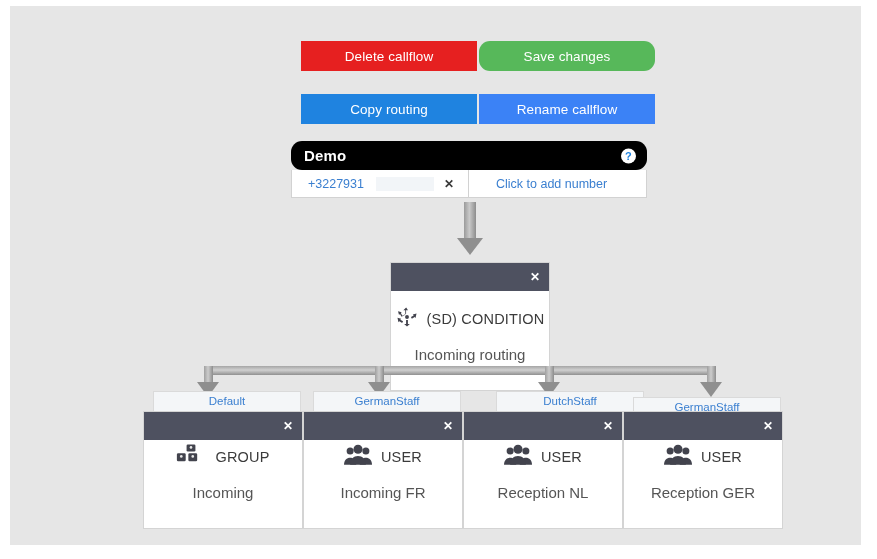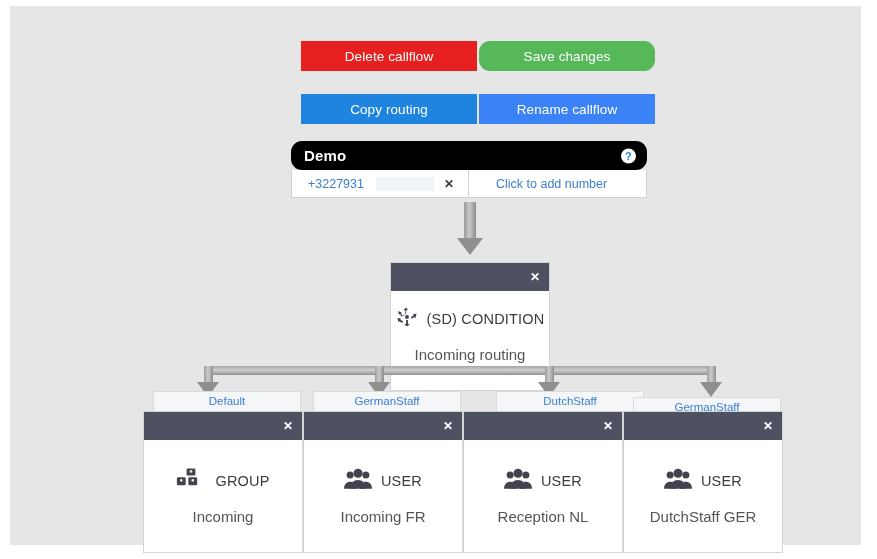--- a/index.html
+++ b/index.html
@@ -160,21 +160,21 @@
     font-size: 12px;
     font-weight: bold;
     cursor: pointer;
     line-height: 1;
   }
   .node-body {
     display: flex;
     align-items: center;
     justify-content: center;
     gap: 9px;
-    padding-top: 28px;
+    padding-top: 4px;
     padding-bottom: 6px;
   }
   .node-type {
     font-size: 14.5px;
     color: #3b3b3b;
     letter-spacing: .2px;
     white-space: nowrap;
   }
   .node-sub {
     text-align: center;
@@ -339,16 +339,16 @@
           <circle cx="7" cy="7.5" r="4"></circle>
             <path d="M0 23c0-5 3.2-8 7-8s7 3 7 8z"></path>
           <circle cx="25" cy="7.5" r="4"></circle>
             <path d="M18 23c0-5 3.2-8 7-8s7 3 7 8z"></path>
           <circle cx="16" cy="5.5" r="5.2"></circle>
             <path d="M7 23c0-6 4-9.8 9-9.8s9 3.8 9 9.8z"></path>
         </svg>
       </span>
       <span class="node-type">USER</span>
     </div>
-    <div class="node-sub">DutchStaff GER</div>
+    <div class="node-sub">Reception GER</div>
   </div>
 
 </div>
 
 </body></html>

